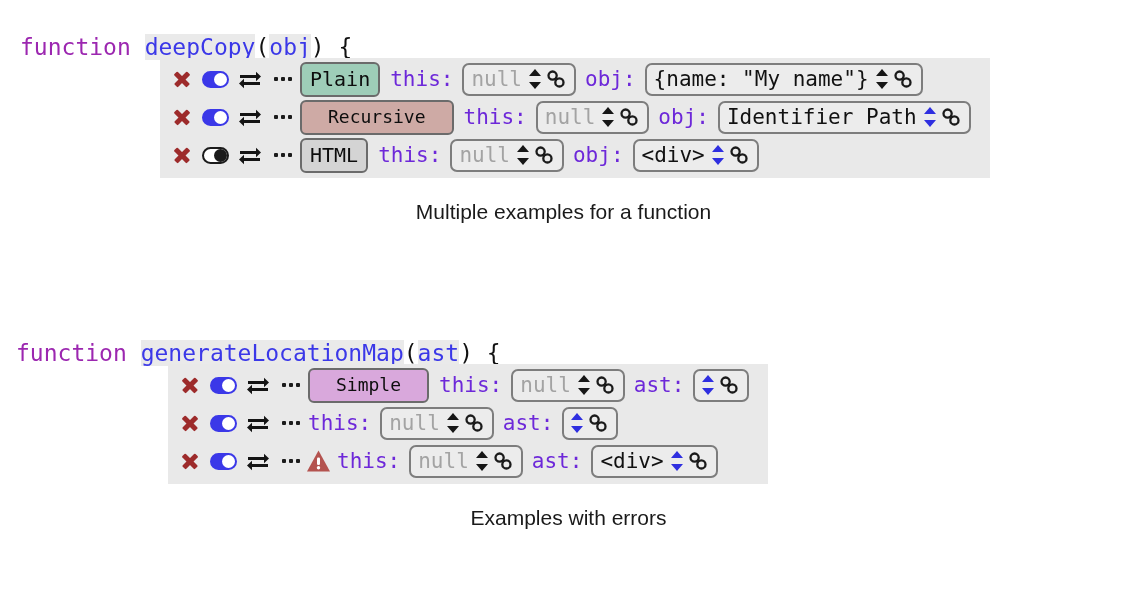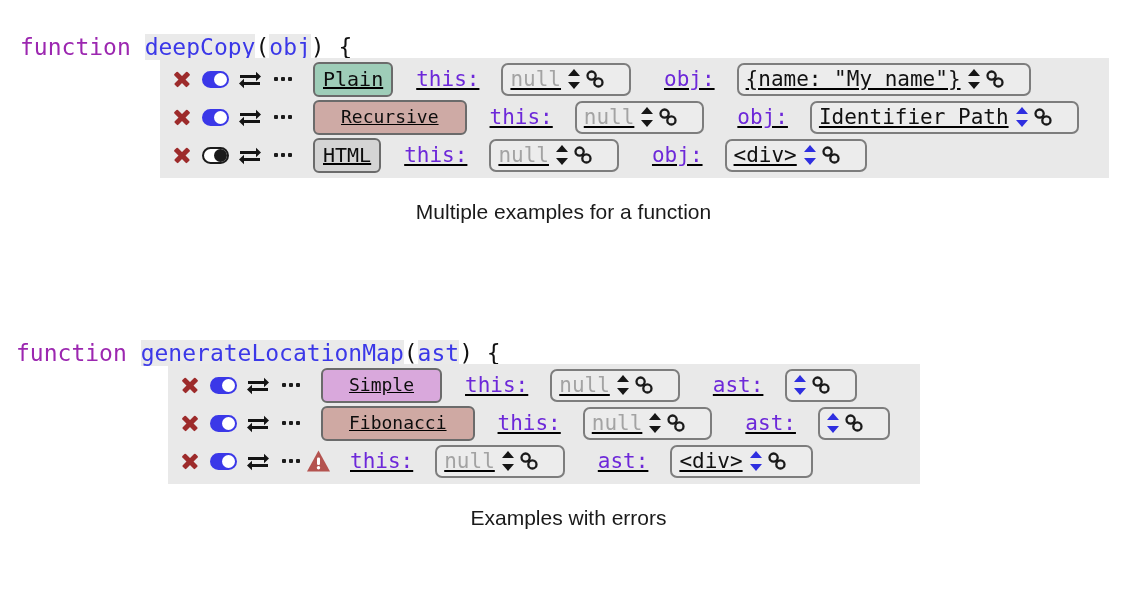--- a/index.html
+++ b/index.html
@@ -43,22 +43,21 @@
     margin-left: 160px;
     margin-top: -4px;
   }
   #figure-2 .rows { margin-left: 168px; }
 
   .row {
     display: flex;
     align-items: center;
     height: 38px;
     padding: 0 6px 0 10px;
-    gap: 13px;
-    text-decoration: underline;
+    gap: 0px;
   }
 
   
   .ctl { display: flex; align-items: center; flex: 0 0 auto; }
   .icon-x {
     width: 24px; height: 24px;
     position: relative;
     margin-right: 8px;
   }
   .icon-x::before, .icon-x::after {
@@ -140,22 +139,22 @@
     white-space: nowrap;
     margin-right: 9px;
   }
 
   .field {
     display: inline-flex;
     align-items: center;
     border: 2px solid #7d7d7d;
     border-radius: 7px;
     background: #ececec;
-    padding: 3px 24px 4px 7px;
-    margin-right: 20px;
+    padding: 3px 8px 4px 7px;
+    margin-right: 9px;
     height: 33px;
   }
   .field .val {
     font-family: "DejaVu Sans Mono", "Liberation Mono", monospace;
     font-size: 21px;
     color: #111111;
     white-space: nowrap;
     margin-right: 7px;
   }
   .field.placeholder .val { color: #a3a3a3; }
@@ -365,21 +364,20 @@
             <span class="icon-swap"><svg viewBox="0 0 24 20" width="24" height="20">
                 <path d="M2 6 h16 v-3.2 l5 4.7 -5 4.7 v-3.2 h-16 z" fill="#141414"></path>
                 <path d="M22 16 h-16 v3.2 l-5 -4.7 5 -4.7 v3.2 h16 z" fill="#141414"></path>
               </svg></span>
             <span class="icon-dots">
               <i></i>
               <i></i>
               <i></i>
             </span>
           </span>
-          <span class="chip lg" style="background:#cfa9a3">Fibonacci</span>
           <span class="lbl">this:</span>
           <span class="field placeholder">
             <span class="val">null</span>
             <span class="spin"></span>
             <span class="chain"><svg viewBox="0 0 20 20" width="20" height="20">
                 <g fill="none" stroke="#1b1b1b" stroke-width="2.3">
                   <circle cx="6.6" cy="6.6" r="4.1"></circle>
                   <circle cx="13.4" cy="13.4" r="4.1"></circle>
                   <path d="M9.1 9.1 L11 11"></path>
                 </g>

